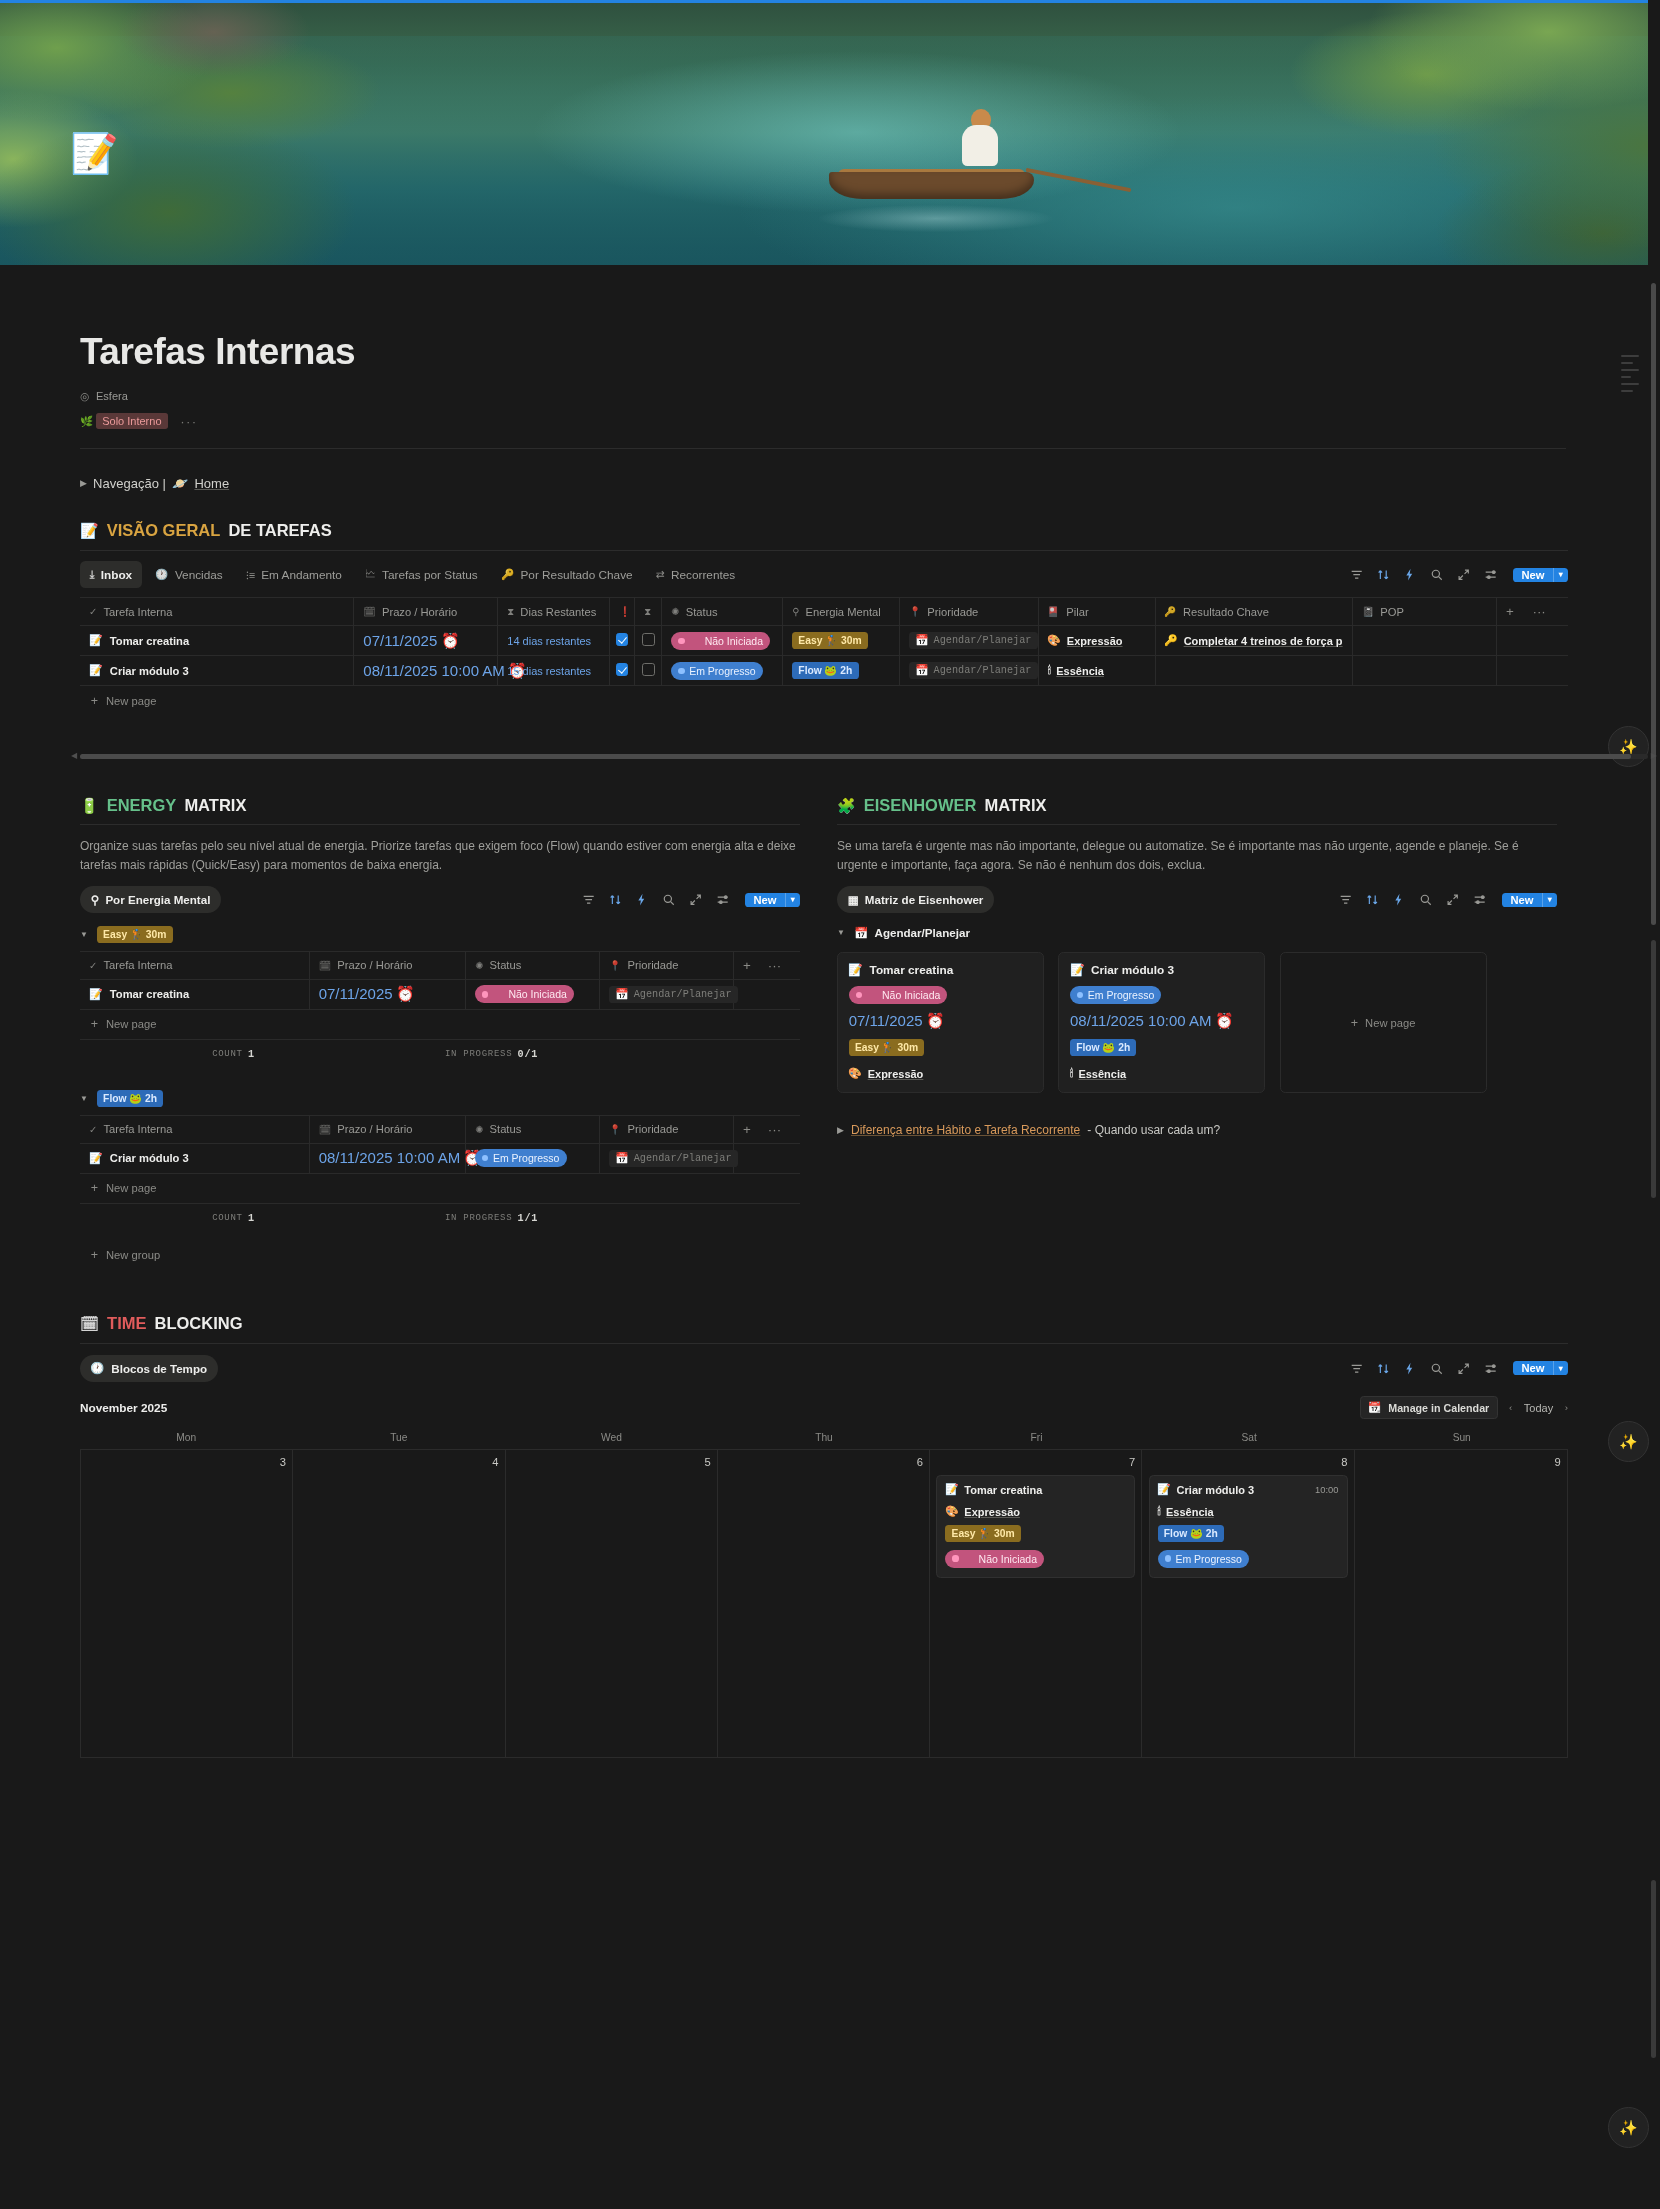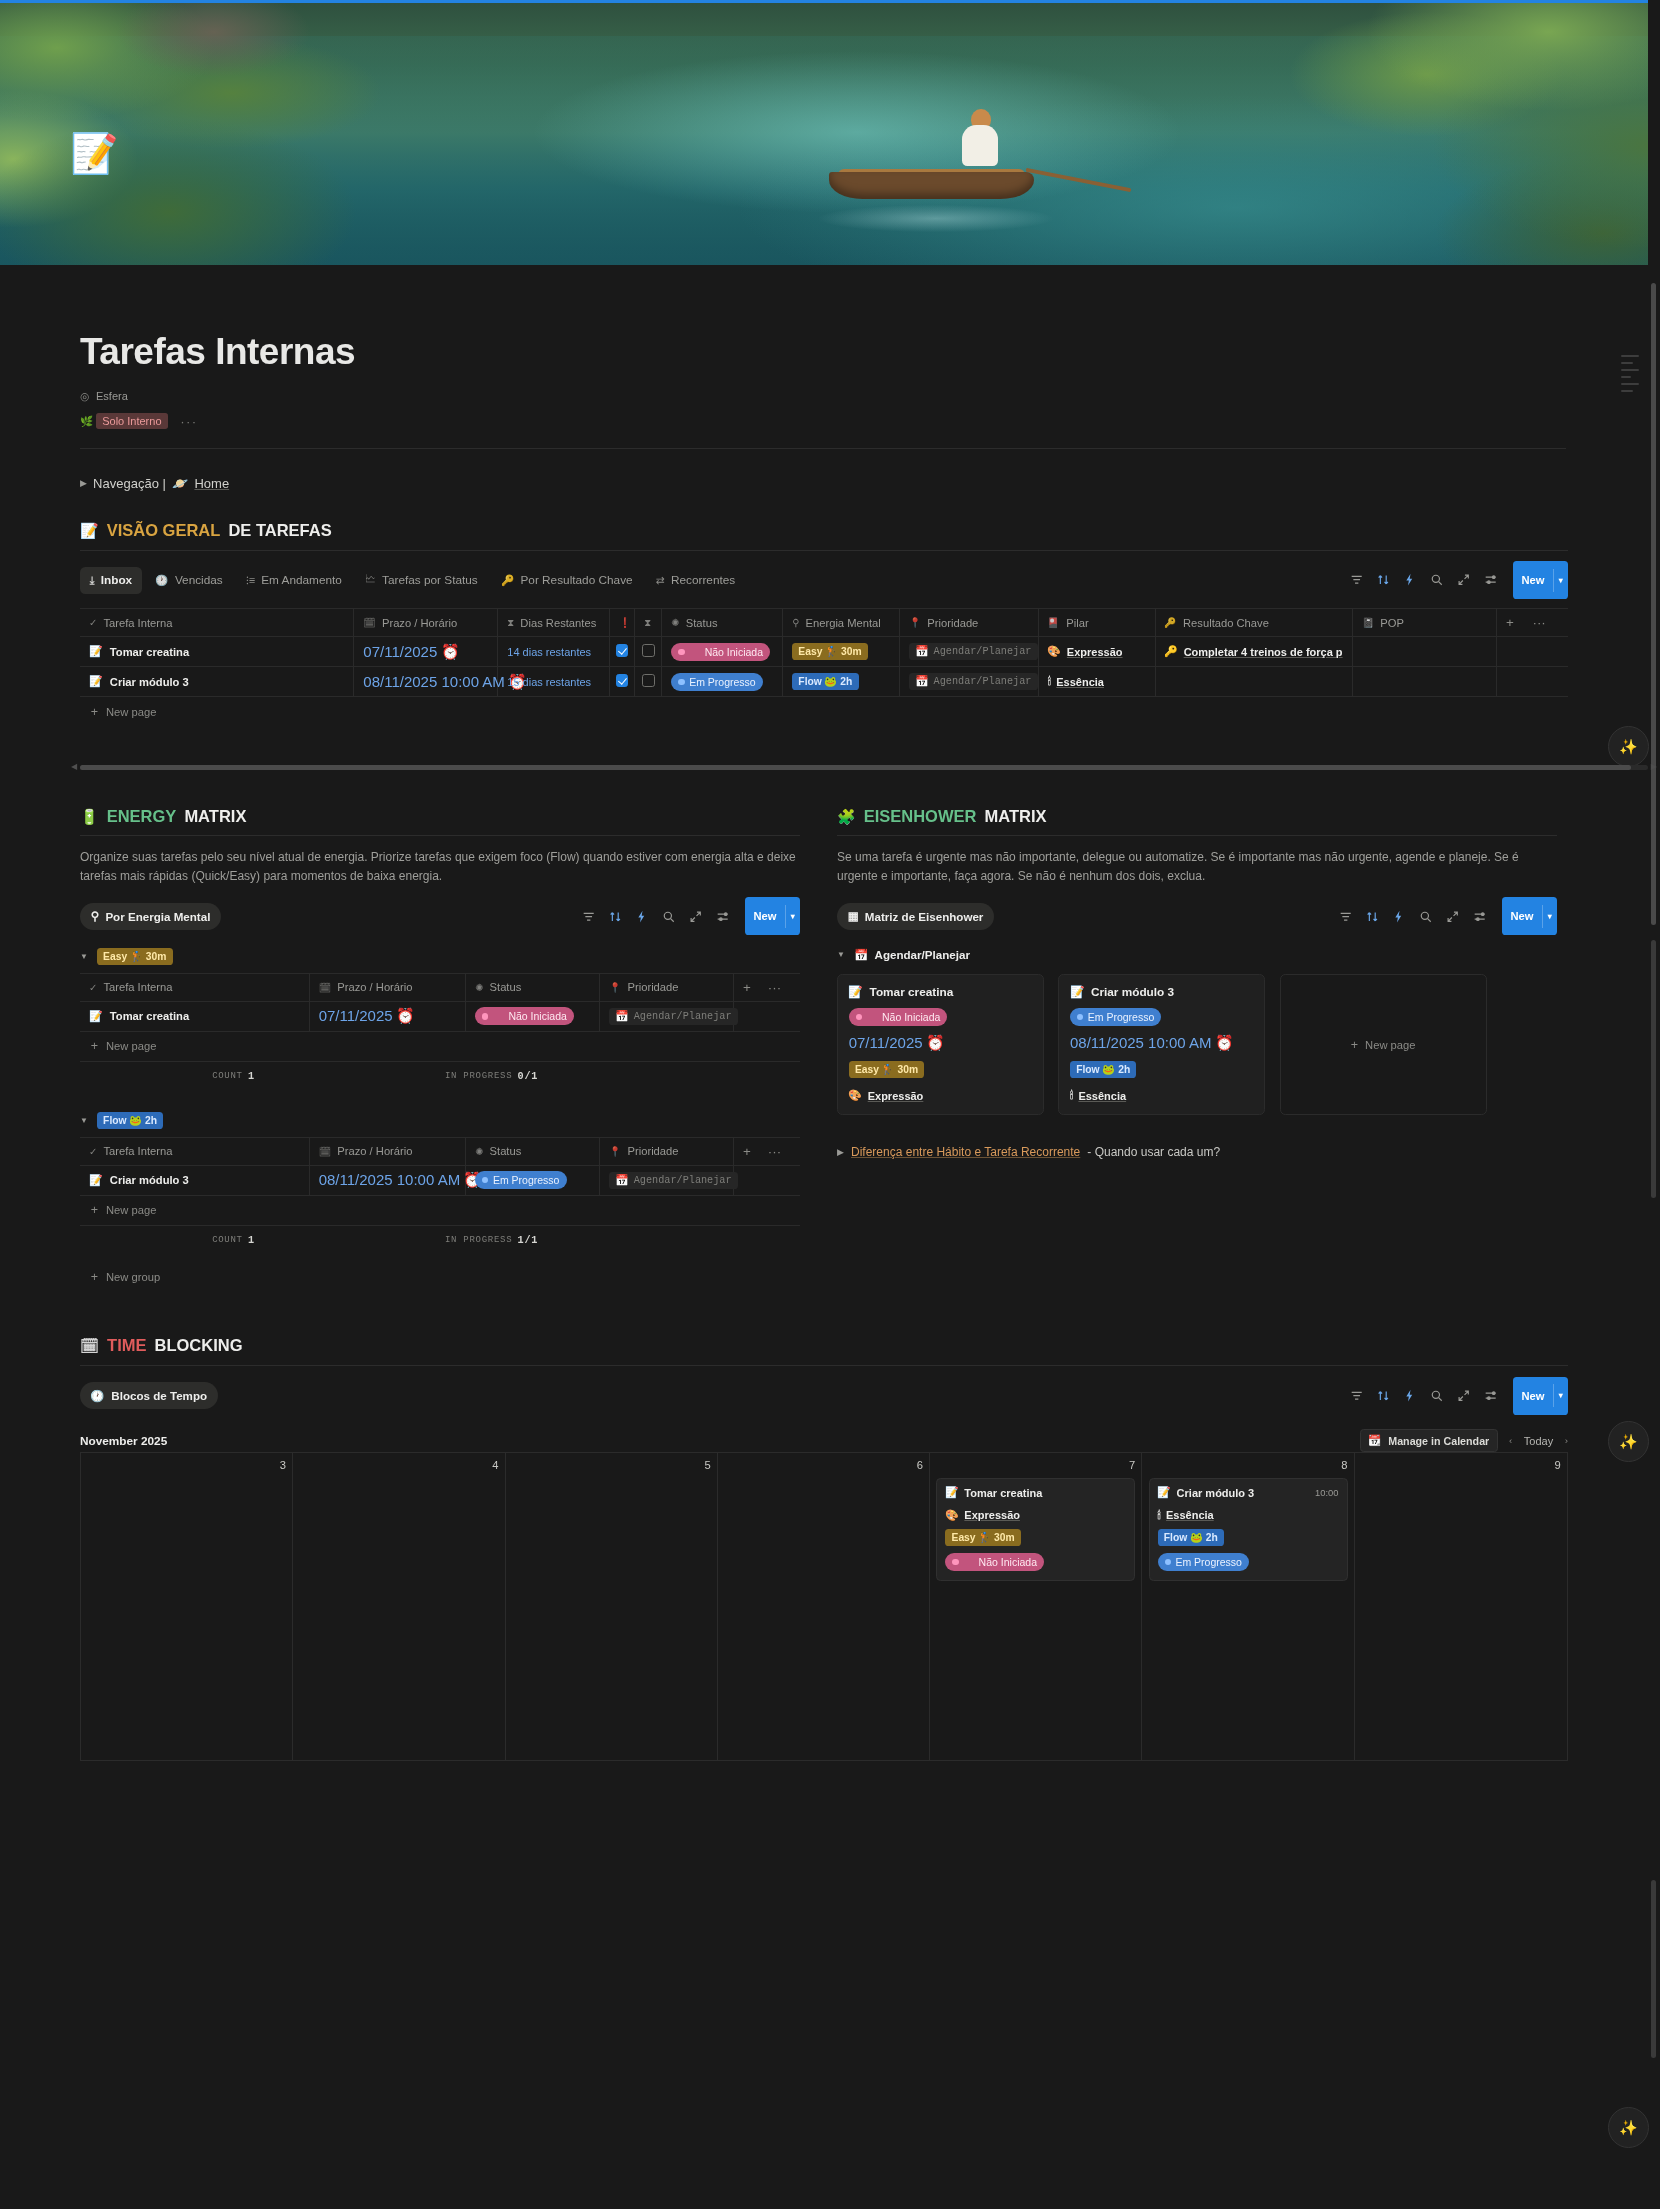--- a/index.html
+++ b/index.html
@@ -125,21 +125,21 @@
   .vtab {
     display:flex; align-items:center; gap:6.2px; height:27px; padding:0 9.8px;
     border-radius:5.3px; font-size:11.8px; color:#9e9e9a; white-space:nowrap;
   }
   .vtab .ic { font-size:10.7px; opacity:.85; }
   .vtab.active { background:#2d2d2b; color:#eeeeec; font-weight:600; }
   .vtools { display:flex; align-items:center; gap:13.4px; }
   .vtools .t { width:13.4px; height:13.4px; color:#9a9a96; display:flex; align-items:center; justify-content:center;}
   .vtools svg { width:13.4px; height:13.4px; display:block; }
   .newbtn {
-    display:flex; align-items:center; height:38px; border-radius:3.6px; overflow:hidden;
+    display:flex; align-items:center; height:14px; border-radius:3.6px; overflow:hidden;
     background:#2383e2; color:#fff; font-size:11.2px; font-weight:600; margin-left:3px;
   }
   .newbtn .lbl { padding:0 8px; }
   .newbtn .sep { width:0.9px; height:23px; background:rgba(255,255,255,.25); }
   .newbtn .chev { padding:0 5.3px; font-size:8px; }
 
   .single-chip {
     display:inline-flex; align-items:center; gap:6.2px; height:27px; padding:0 10.7px;
     background:#2d2d2b; border-radius:13.4px; font-size:11.6px; color:#eeeeec; font-weight:600;
   }
@@ -969,20 +969,29 @@
             <span>Manage in Calendar</span>
           </div>
           <div class="cal-nav">
             <span class="arw">‹</span>
             <span>Today</span>
             <span class="arw">›</span>
           </div>
         </div>
       </div>
 
+      <div class="dow">
+        <div>Mon</div>
+        <div>Tue</div>
+        <div>Wed</div>
+        <div>Thu</div>
+        <div>Fri</div>
+        <div>Sat</div>
+        <div>Sun</div>
+      </div>
 
       <div class="grid">
         <div class="cellday">
           <div class="daynum">3</div>
         </div>
         <div class="cellday">
           <div class="daynum">4</div>
         </div>
         <div class="cellday">
           <div class="daynum">5</div>

